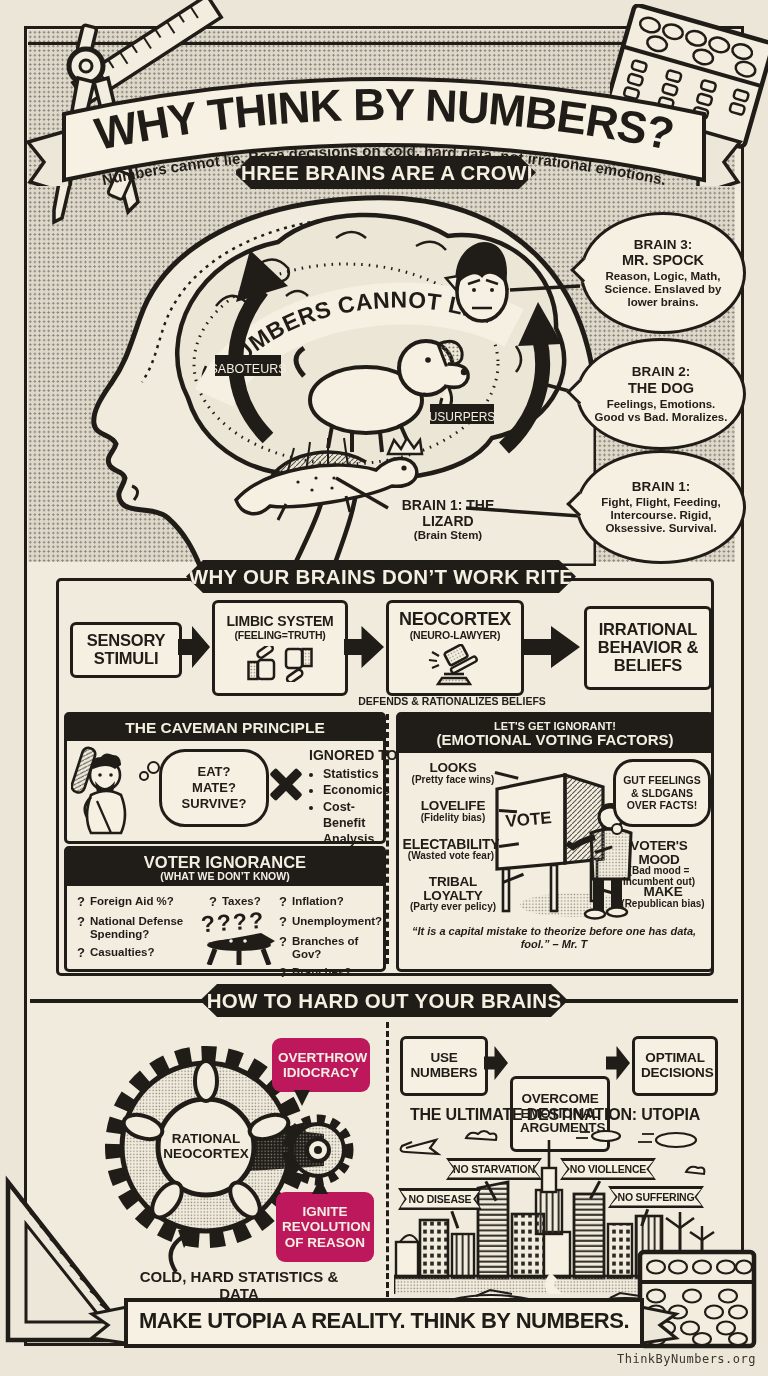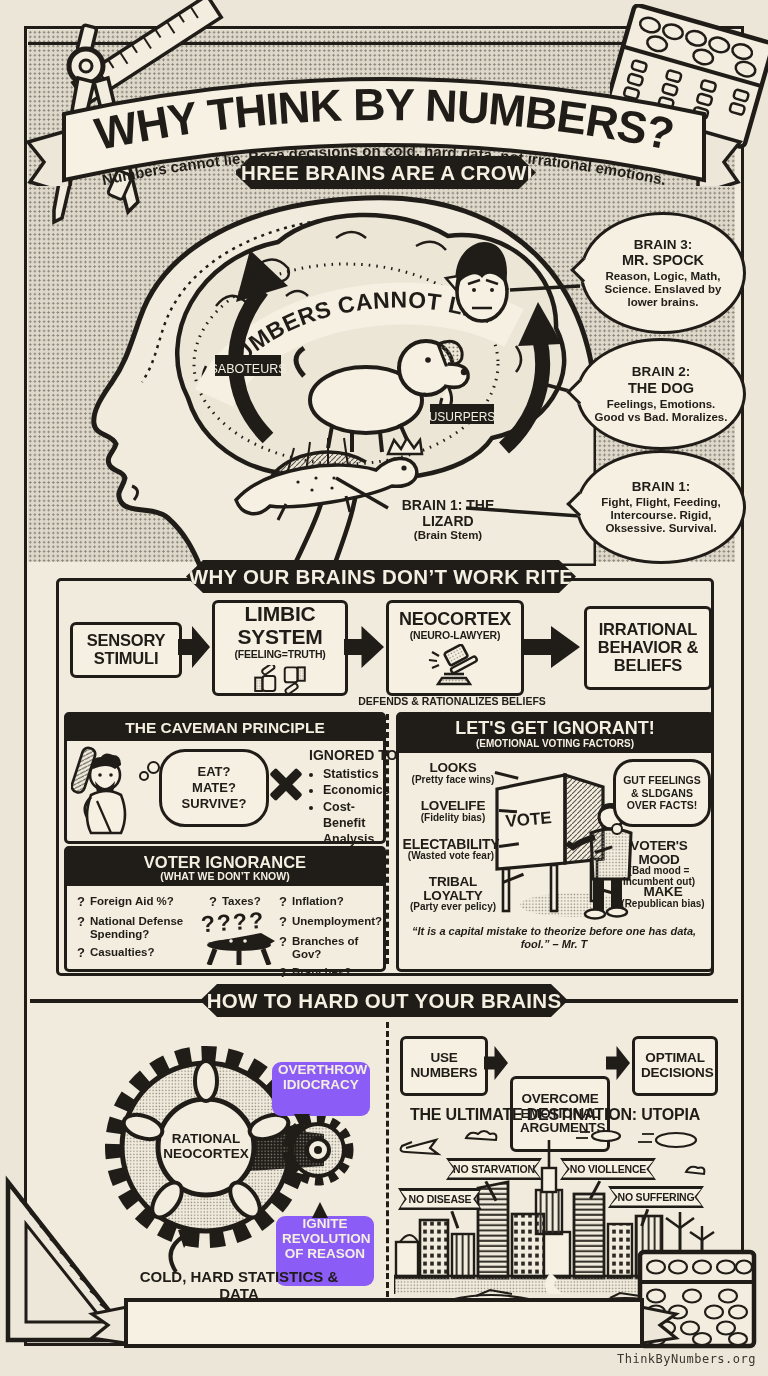--- a/index.html
+++ b/index.html
@@ -17,22 +17,22 @@
   .rule{position:absolute;height:3.5px;background:#201c18;z-index:5;}
   
   .obox{position:absolute;border:3.5px solid #201c18;border-radius:5px;background:#f2edde;}
   .blkhdr{background:#201c18;color:#f4efe1;text-align:center;font-weight:700;line-height:1.1;}
   .flowbox{position:absolute;border:3.5px solid #201c18;border-radius:6px;background:#f5f0e2;display:flex;flex-direction:column;
            align-items:center;justify-content:center;text-align:center;font-weight:700;line-height:1.08;letter-spacing:-.2px;}
   .harrow{position:absolute;}
   .cloud{position:absolute;background:#f5f0e2;border:3px solid #201c18;border-radius:26px;display:flex;align-items:center;
          justify-content:center;text-align:center;font-weight:700;}
   .cdot{position:absolute;background:#f5f0e2;border:2.5px solid #201c18;border-radius:50%;}
-  .inkbubble{position:absolute;background:#8b5cf6;color:#f4efe1;border-radius:9px;display:flex;align-items:flex-start;justify-content:center;
-             text-align:center;font-weight:700;line-height:1.12;z-index:4;margin-top:24px;}
+  .inkbubble{position:absolute;background:#be185d;color:#f4efe1;border-radius:9px;display:flex;align-items:center;justify-content:center;
+             text-align:center;font-weight:700;line-height:1.12;z-index:4;}
   .tailup{position:absolute;width:0;height:0;border-left:8px solid transparent;border-right:8px solid transparent;border-bottom:16px solid #201c18;}
   .taildn{position:absolute;width:0;height:0;border-left:8px solid transparent;border-right:8px solid transparent;border-top:16px solid #201c18;}
   
   .bubble{position:absolute;border:3.5px solid #201c18;background:#f5f0e2;border-radius:50%;display:flex;flex-direction:column;
           align-items:center;justify-content:center;text-align:center;line-height:1.12;z-index:5;}
   .btail{position:absolute;width:15px;height:15px;background:#f5f0e2;border-left:3.5px solid #201c18;border-bottom:3.5px solid #201c18;
          transform:rotate(45deg);}
   .btitle{font-weight:700;font-size:13.5px;}
   .bname{font-weight:700;font-size:14.5px;}
   .bbody{font-weight:700;font-size:11.5px;margin-top:2px;}
@@ -317,21 +317,21 @@
     <span>WHY OUR BRAINS DON’T WORK RITE</span>
   </div>
 
   <div class="flowbox" style="left:70px;top:622px;width:106px;height:50px;font-size:16.5px;">
     <span style="width:90px;">SENSORY STIMULI</span>
   </div>
   <svg class="harrow" style="left:178px;top:626px;width:32px;height:42px;" viewBox="0 0 32 42" preserveAspectRatio="none">
       <polygon points="0,13 14,13 14,0 32,21 14,42 14,29 0,29" fill="#201c18"></polygon>
     </svg>
   <div class="flowbox" style="left:212px;top:600px;width:130px;height:90px;">
-    <span style="font-size:21px;">LIMBIC SYSTEM</span>
+    <span style="font-size:14px;">LIMBIC SYSTEM</span>
     <span style="font-size:10.5px;margin-top:1px;">(FEELING=TRUTH)</span>
     <svg style="margin-top:4px;" width="66" height="36" viewBox="0 0 66 36">
       <rect x="1.5" y="16" width="9" height="17" fill="url(#pDots2)" stroke="#201c18" stroke-width="2.5"></rect>
       <rect x="11" y="14" width="16" height="19" rx="3" fill="#f5f0e2" stroke="#201c18" stroke-width="2.5"></rect>
       <rect x="10" y="2" width="17" height="7" rx="3.5" transform="rotate(-35 18 6)" fill="#f5f0e2" stroke="#201c18" stroke-width="2.5"></rect>
       <rect x="55.5" y="3" width="9" height="17" fill="url(#pDots2)" stroke="#201c18" stroke-width="2.5"></rect>
       <rect x="39" y="3" width="16" height="19" rx="3" fill="#f5f0e2" stroke="#201c18" stroke-width="2.5"></rect>
       <rect x="39" y="27" width="17" height="7" rx="3.5" transform="rotate(-35 47 30)" fill="#f5f0e2" stroke="#201c18" stroke-width="2.5"></rect>
     </svg>
   </div>
@@ -447,22 +447,22 @@
           <span class="qb">?</span>
           <span>Branches?</span>
         </div>
     </div>
   </div>
 
   <div class="abs" style="left:386px;top:714px;height:250px;border-left:3px dashed #201c18;"></div>
 
   <div class="obox" style="left:396px;top:712px;width:312px;height:254px;">
     <div class="blkhdr" style="height:38px;display:flex;flex-direction:column;align-items:center;justify-content:center;">
-      <span style="font-size:18px;">LET'S GET IGNORANT!</span>
-      <span style="font-size:10px;">(EMOTIONAL VOTING FACTORS)</span>
+      <span style="font-size:11px;">LET'S GET IGNORANT!</span>
+      <span style="font-size:15px;">(EMOTIONAL VOTING FACTORS)</span>
     </div>
 
     <svg class="abs" style="left:88px;top:44px;width:160px;height:164px;" viewBox="0 0 160 164">
       <ellipse cx="88" cy="146" rx="55" ry="12" fill="url(#pDots2)"></ellipse>
       <polygon points="10,30 78,16 78,104 10,110" fill="#f5f0e2" stroke="#201c18" stroke-width="3.2"></polygon>
       <polygon points="78,16 116,28 116,100 78,104" fill="url(#pHatch)" stroke="#201c18" stroke-width="3.2"></polygon>
       <g fill="#f5f0e2" stroke="#201c18" stroke-width="2.6">
           <rect x="16" y="110" width="6" height="42"></rect>
           <rect x="64" y="106" width="6" height="46"></rect>
           <rect x="104" y="100" width="6" height="42"></rect>
@@ -644,16 +644,17 @@
   <div class="xline" style="left:486px;top:1180px;width:22px;transform:rotate(62deg);"></div>
   <div class="xline" style="left:600px;top:1180px;width:20px;transform:rotate(118deg);"></div>
   <div class="xline" style="left:452px;top:1210px;width:18px;transform:rotate(70deg);"></div>
   <div class="xline" style="left:648px;top:1208px;width:18px;transform:rotate(110deg);"></div>
 
   <svg class="abs" style="left:88px;top:1296px;width:592px;height:54px;z-index:5;" viewBox="0 0 592 54">
     <polygon points="44,10 4,18 20,29 4,42 44,48" fill="#ece7d8" stroke="#201c18" stroke-width="3.2"></polygon>
     <polygon points="548,10 588,18 572,29 588,42 548,48" fill="#ece7d8" stroke="#201c18" stroke-width="3.2"></polygon>
     <rect x="38" y="4" width="516" height="46" fill="#f6f1e3" stroke="#201c18" stroke-width="4"></rect>
   </svg>
+  <div class="abs" style="left:130px;top:1308px;width:508px;text-align:center;font-weight:700;font-size:22px;letter-spacing:-.5px;z-index:6;">MAKE UTOPIA A REALITY. THINK BY NUMBERS.</div>
 
   <div class="abs" style="left:600px;top:1352px;width:156px;text-align:right;font-family:'DejaVu Sans Mono',monospace;font-size:12px;letter-spacing:.5px;color:#3a362e;z-index:6;">ThinkByNumbers.org</div>
 
 </div>
 
 </body></html>

